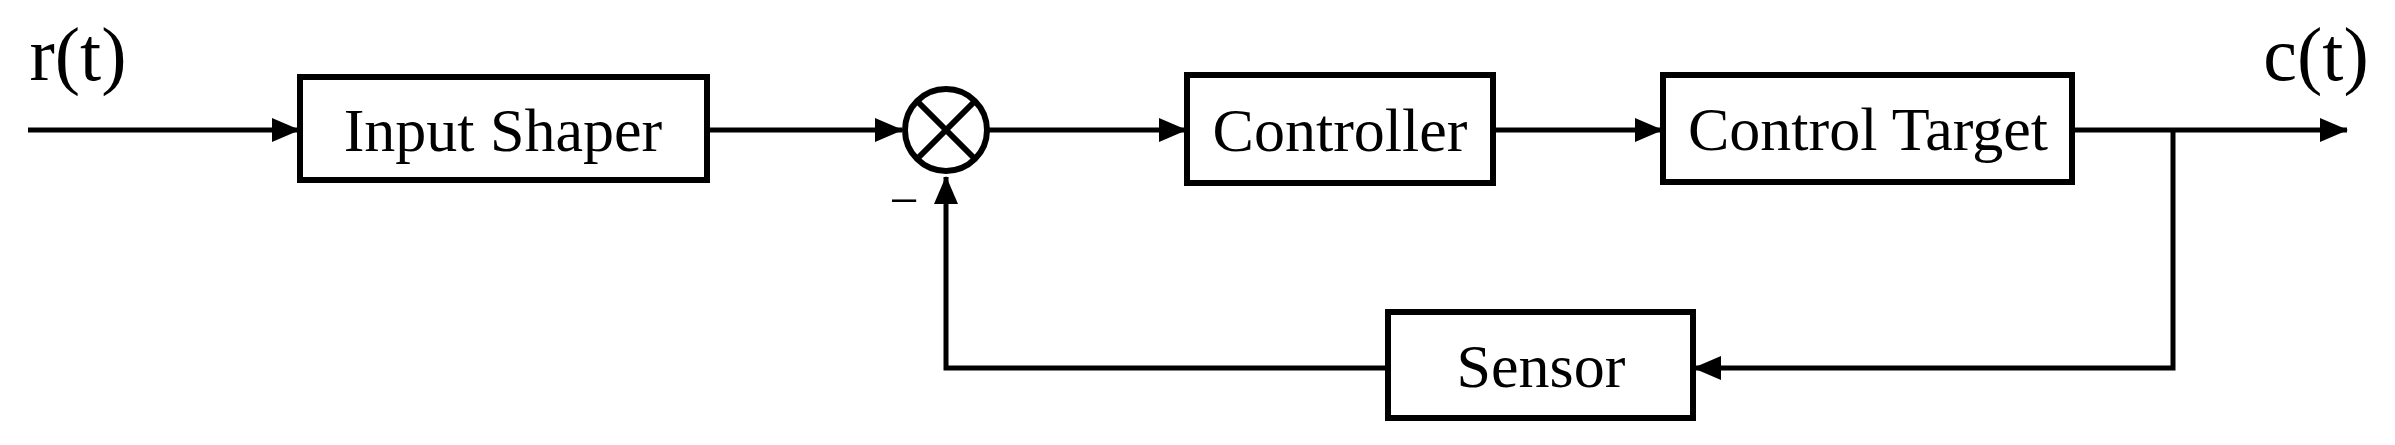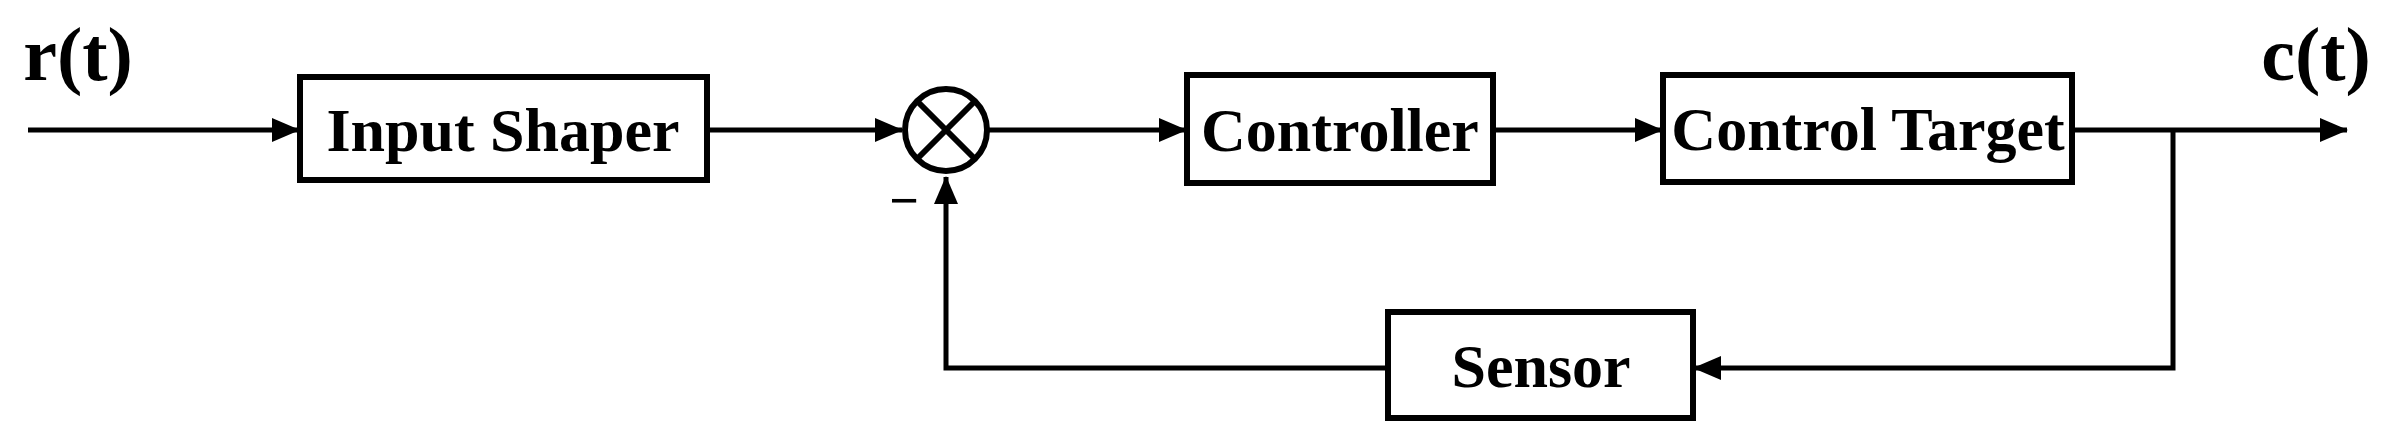--- a/index.html
+++ b/index.html
@@ -6,21 +6,20 @@
     margin: 0;
     padding: 0;
     background: #ffffff;
   }
   .figure-canvas {
     position: relative;
     width: 2395px;
     height: 445px;
     background: #ffffff;
     overflow: hidden;
-    font-weight: bold;
   }
   svg { display: block; }
   .block-label {
     font-family: "Liberation Serif", "DejaVu Serif", serif;
     font-size: 62px;
     fill: #000000;
   }
   .signal-label {
     font-family: "Liberation Serif", "DejaVu Serif", serif;
     font-size: 76px;

